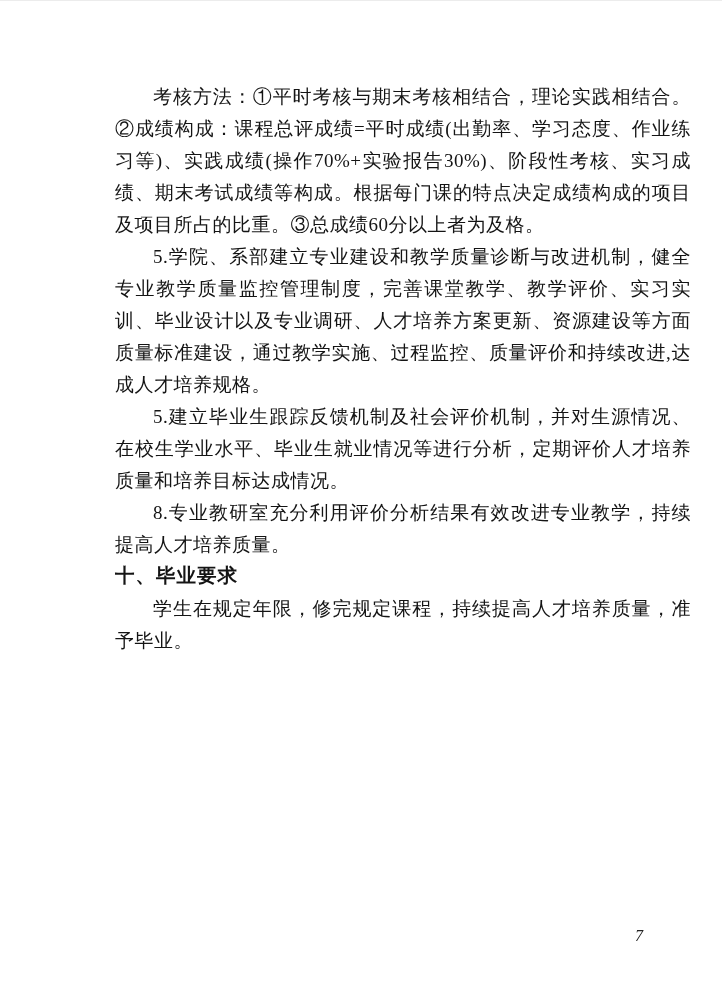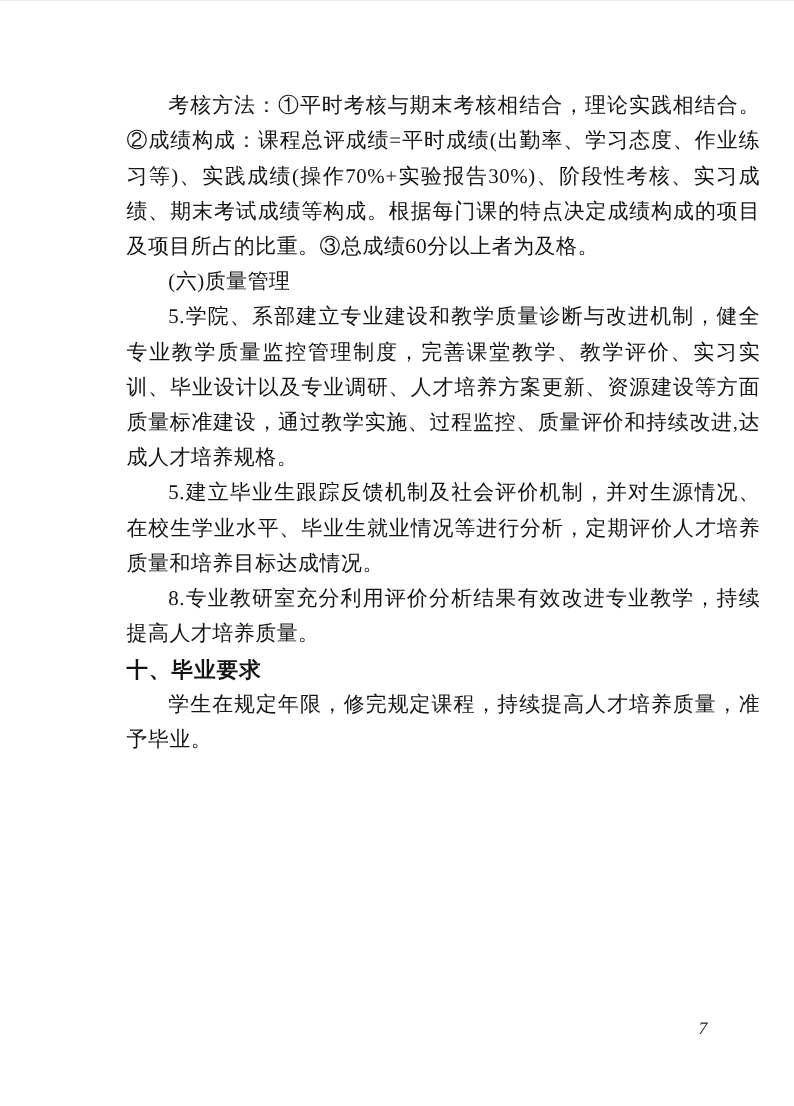--- a/index.html
+++ b/index.html
@@ -30,21 +30,21 @@
     line-height: 32px;
     text-align: justify;
     text-justify: inter-character;
     word-break: normal;
     letter-spacing: 0.5px;
   }
   .content p.body-indent {
     text-indent: 38px;
   }
   .content p.heading {
-    font-family: Liberation Sans, sans-serif;
+    font-family: Liberation Mono, monospace;
     font-weight: bold;
     font-size: 19.5px;
     text-indent: 0;
     letter-spacing: 1px;
   }
   .page-number {
     position: absolute;
     left: 629px;
     top: 926px;
     width: 20px;
@@ -54,21 +54,20 @@
     color: #222222;
     font-family: "Liberation Serif", "DejaVu Serif", serif;
   }
 </style>
 </head>
 <body>
 
 <div class="page">
   <div class="content">
     <p class="body-indent">考核方法：①平时考核与期末考核相结合，理论实践相结合。②成绩构成：课程总评成绩=平时成绩(出勤率、学习态度、作业练习等)、实践成绩(操作70%+实验报告30%)、阶段性考核、实习成绩、期末考试成绩等构成。根据每门课的特点决定成绩构成的项目及项目所占的比重。③总成绩60分以上者为及格。</p>
-    <p class="body-indent">(六)质量管理</p>
     <p class="body-indent">5.学院、系部建立专业建设和教学质量诊断与改进机制，健全专业教学质量监控管理制度，完善课堂教学、教学评价、实习实训、毕业设计以及专业调研、人才培养方案更新、资源建设等方面质量标准建设，通过教学实施、过程监控、质量评价和持续改进,达成人才培养规格。</p>
     <p class="body-indent">5.建立毕业生跟踪反馈机制及社会评价机制，并对生源情况、在校生学业水平、毕业生就业情况等进行分析，定期评价人才培养质量和培养目标达成情况。</p>
     <p class="body-indent">8.专业教研室充分利用评价分析结果有效改进专业教学，持续提高人才培养质量。</p>
     <p class="heading">十、毕业要求</p>
     <p class="body-indent">学生在规定年限，修完规定课程，持续提高人才培养质量，准予毕业。</p>
   </div>
 
   <div class="page-number">7</div>
 </div>
 

